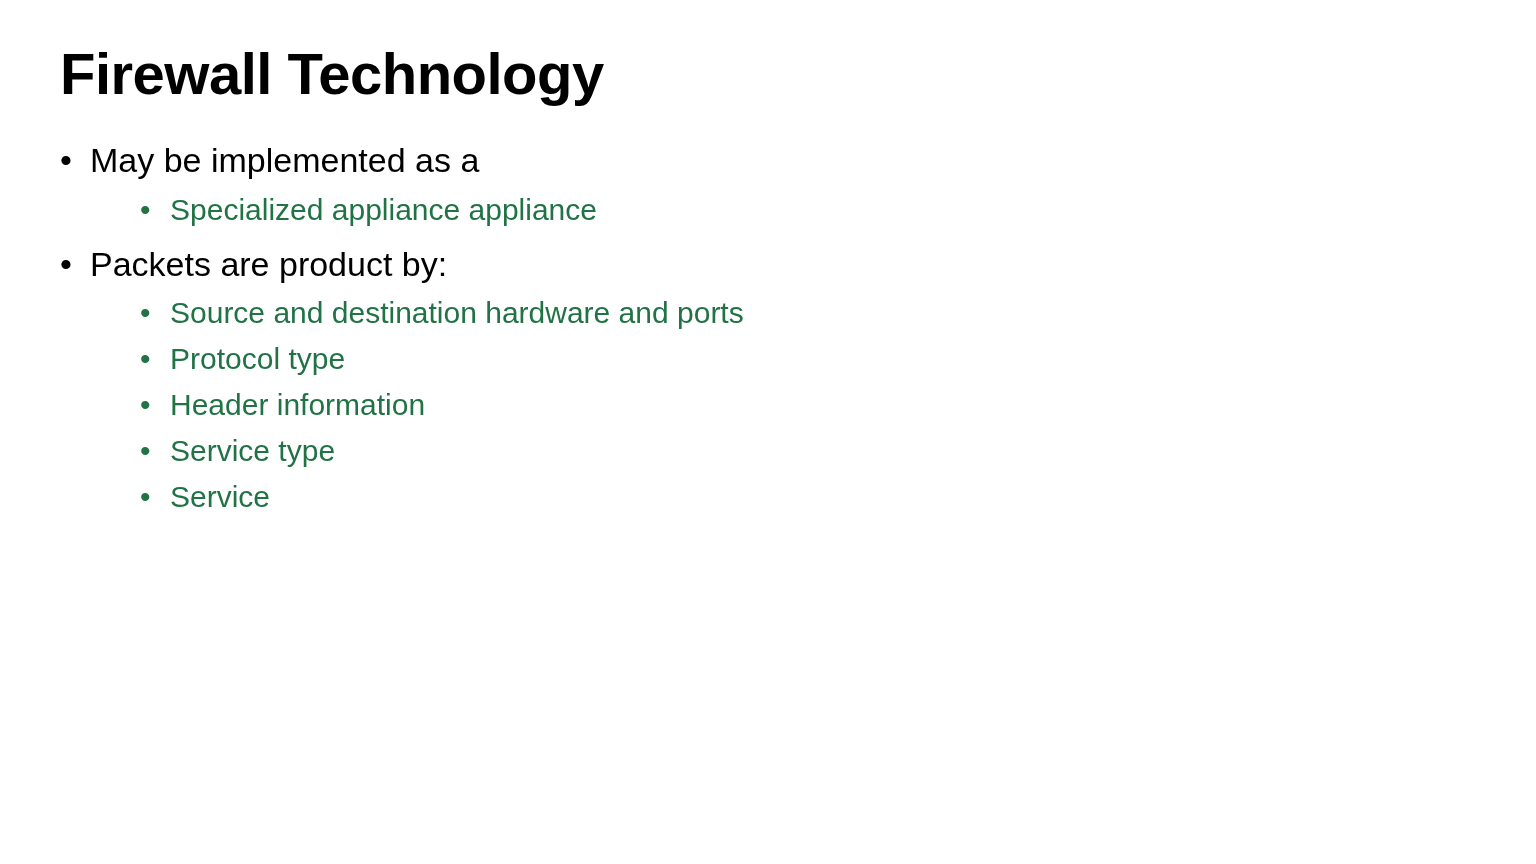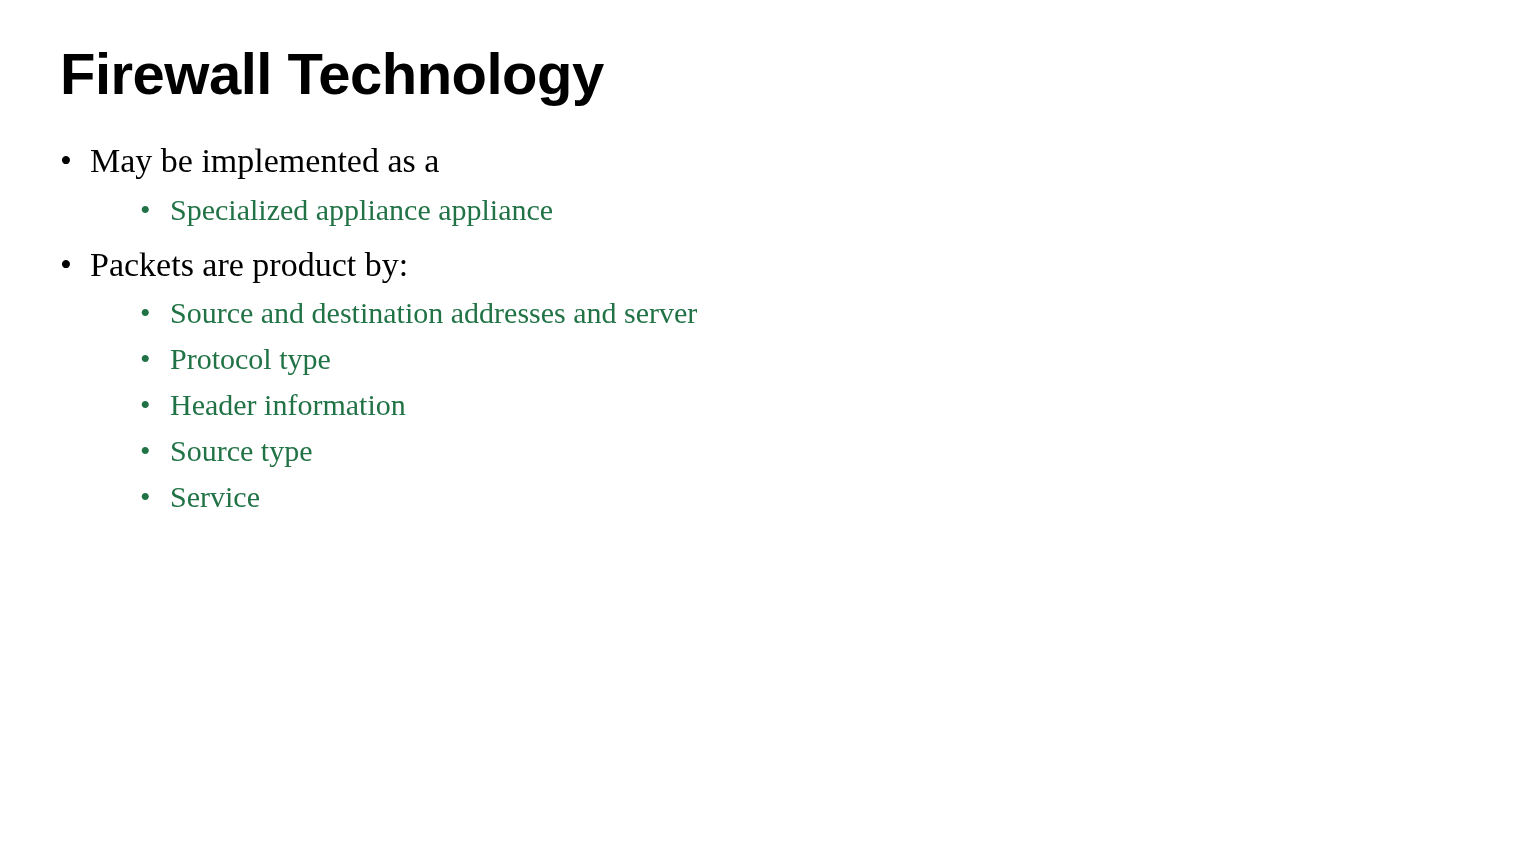--- a/index.html
+++ b/index.html
@@ -29,21 +29,20 @@
       font-weight: 700;
       color: #000000;
       margin-bottom: 30px;
       letter-spacing: -0.5px;
     }
 
     .content-area {
       display: flex;
       flex-direction: column;
       gap: 0px;
-      font-family: Liberation Serif, serif;
     }
 
     ul.level1 {
       list-style: none;
       padding-left: 0;
       margin: 0;
     }
 
     ul.level1 > li {
       font-size: 34px;
@@ -106,30 +105,30 @@
             <span>Specialized appliance appliance</span>
           </li>
         </ul>
       </li>
 
 
       <li>
         <span>Packets are product by:</span>
         <ul class="level2 sub-indent">
           <li>
-            <span>Source and destination addresses and server</span>
+            <span>Source and destination hardware and ports</span>
           </li>
           <li>
             <span>Protocol type</span>
           </li>
           <li>
             <span>Header information</span>
           </li>
           <li>
-            <span>Source type</span>
+            <span>Service type</span>
           </li>
           <li>
             <span>Service</span>
           </li>
         </ul>
       </li>
 
     </ul>
   </div>
 </div>

